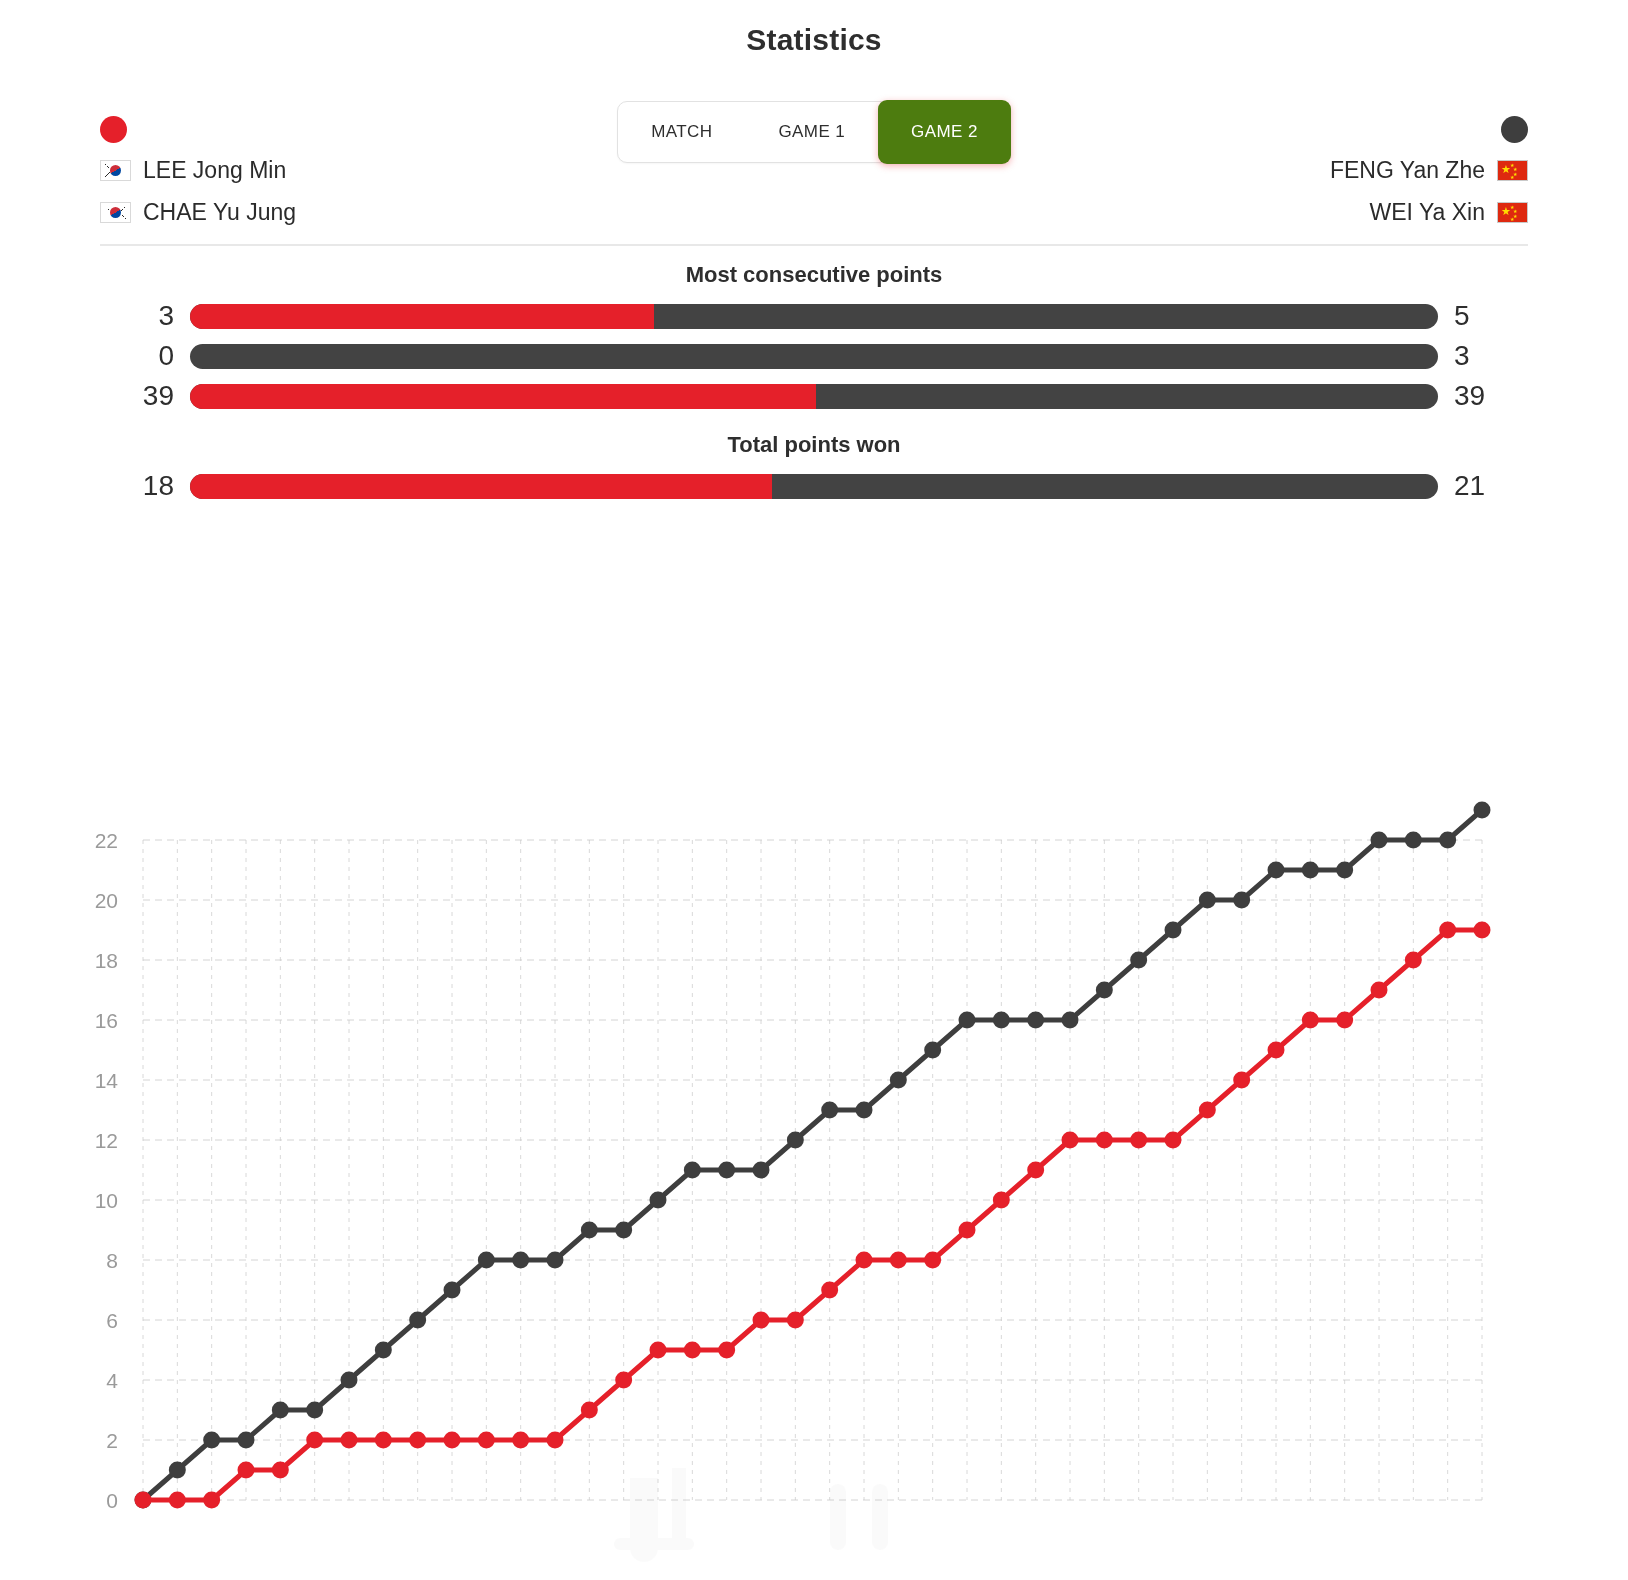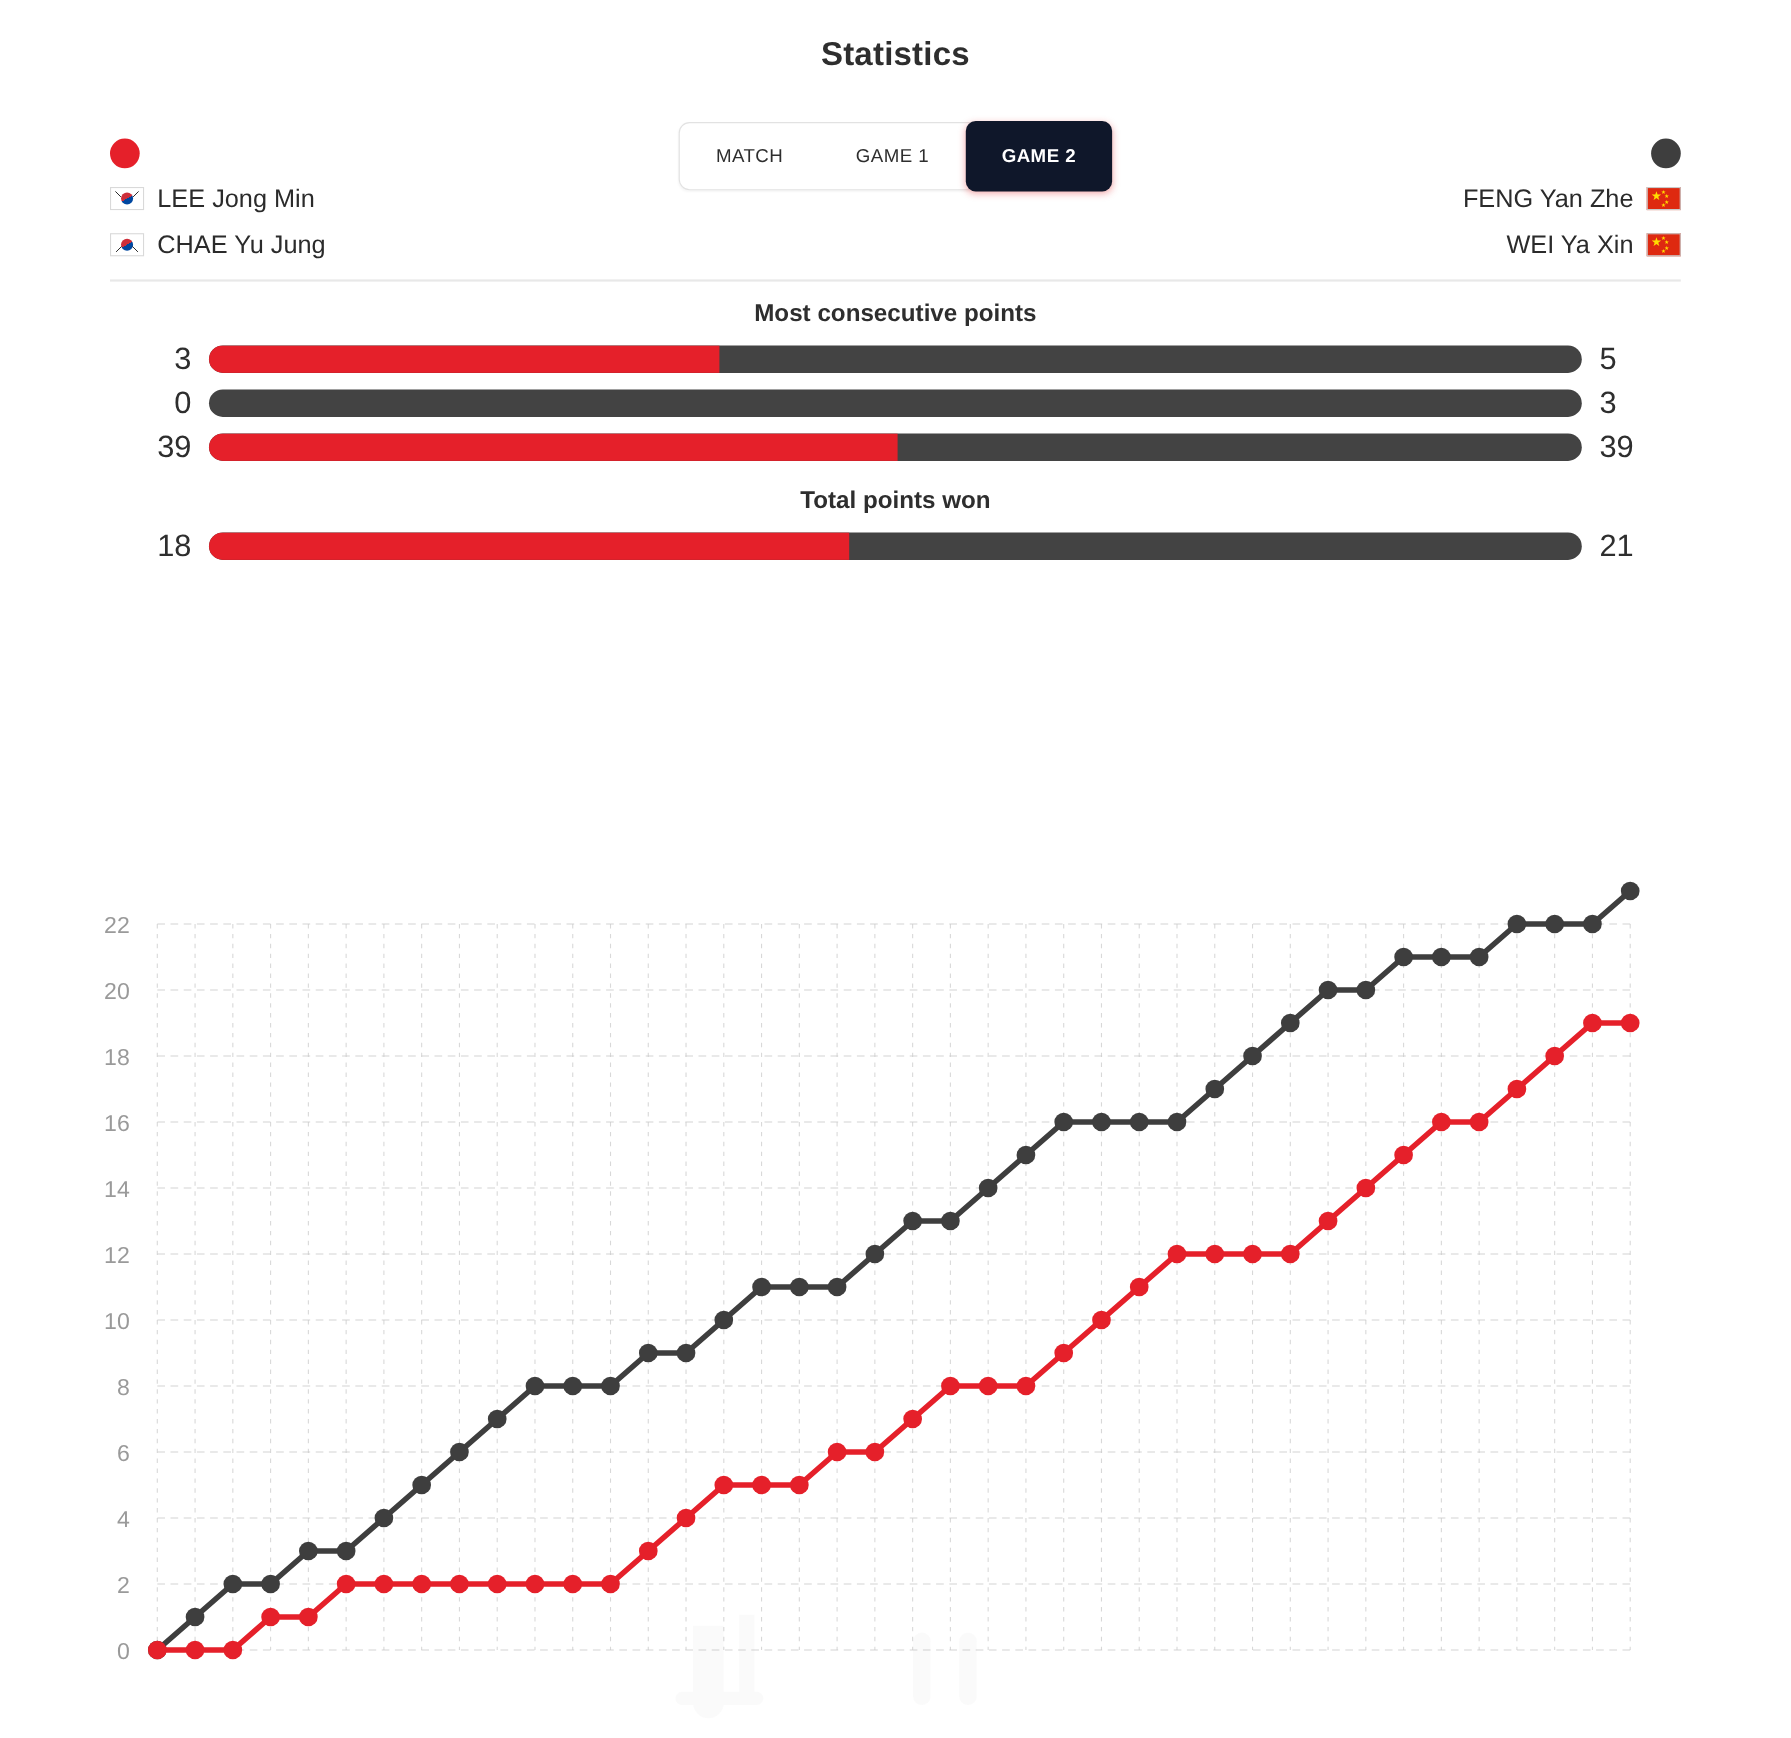--- a/index.html
+++ b/index.html
@@ -15,21 +15,21 @@
     position: relative;
     overflow: hidden;
   }
 
   
   .page-title {
     text-align: center;
     font-size: 30px;
     font-weight: bold;
     color: #2e2e2e;
-    padding-top: 33px;
+    padding-top: 23px;
     letter-spacing: 0.2px;
   }
 
   
   .tabs-wrap {
     display: flex;
     justify-content: center;
     margin-top: 44px;
   }
   .tabs {
@@ -50,23 +50,23 @@
     height: 62px;
     line-height: 62px;
     letter-spacing: 0.4px;
     background: transparent;
     border: none;
     cursor: pointer;
     font-family: "Liberation Sans", sans-serif;
     white-space: nowrap;
   }
   .tab.active {
-    background: #0f172a;
+    background: #4d7c0f;
     color: #ffffff;
-    font-weight: bold;
+    font-weight: normal;
     border-radius: 9px;
     margin: -1px -1px -1px 0;
     height: 64px;
     line-height: 64px;
     box-shadow: 0 2px 7px rgba(225,33,40,0.35);
   }
 
   
   .players {
     position: relative;

